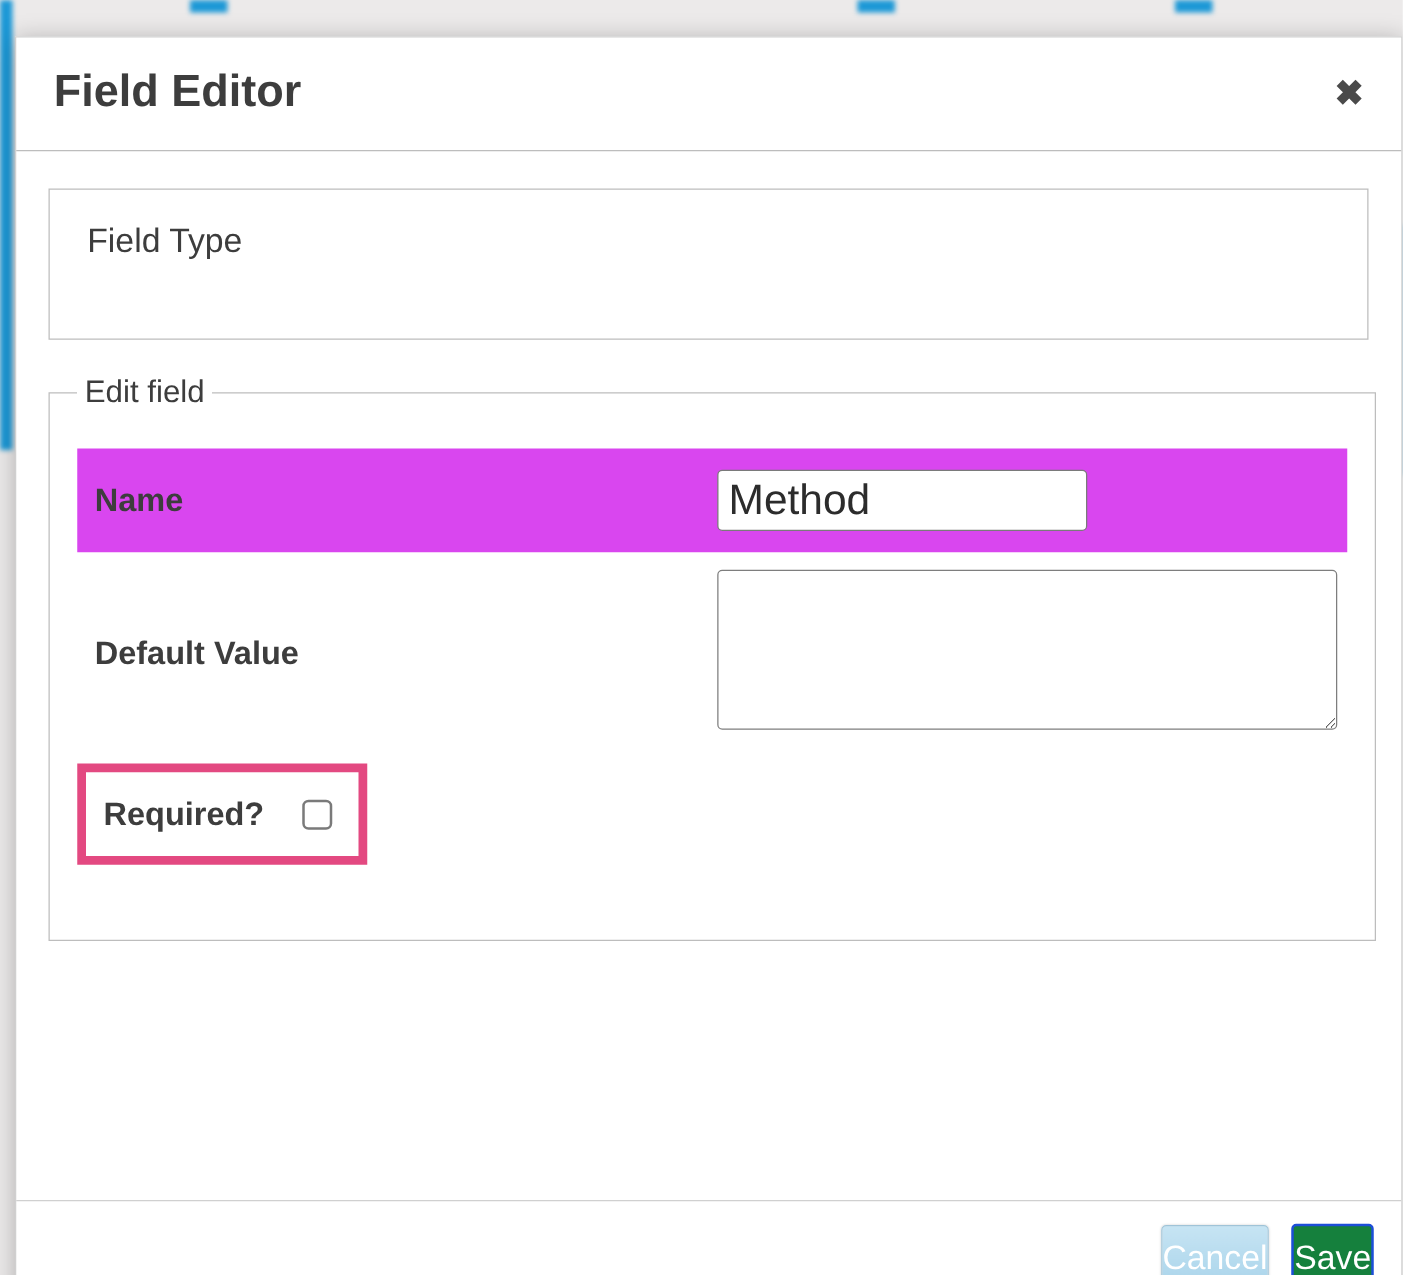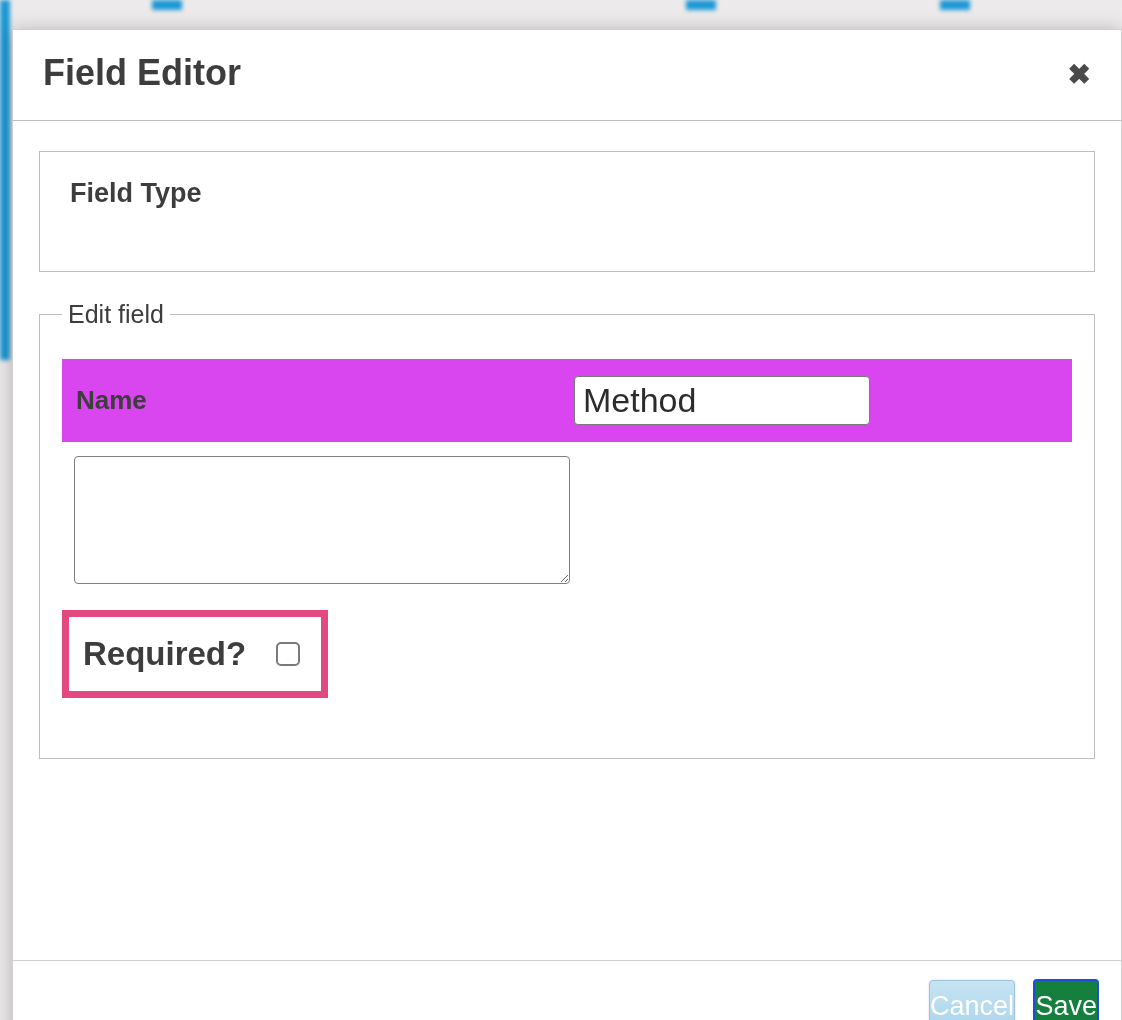--- a/index.html
+++ b/index.html
@@ -58,21 +58,21 @@
     overflow: auto;
   }
 
   .box-fieldtype {
     border: 1px solid #bdbdbd;
     padding: 26px 30px 62px 30px;
     margin-bottom: 28px;
   }
   .box-fieldtype-label {
     font-size: 27px;
-    font-weight: 700;
+    font-weight: 400;
     color: #3d3d3d;
   }
 
   fieldset.edit-fieldset {
     border: 1px solid #bdbdbd;
     margin: 0 0 0 0;
     padding: 30px 22px 60px 22px;
   }
   fieldset.edit-fieldset > legend {
     font-size: 25px;
@@ -130,21 +130,21 @@
   .row-default-value .label-cell { padding-top: 44px; padding-bottom: 44px; }
 
   .required-block {
     display: inline-flex;
     align-items: center;
     border: 7px solid #e34981;
     padding: 18px 18px 18px 14px;
     margin-top: 12px;
   }
   .required-label {
-    font-size: 33px;
+    font-size: 26px;
     font-weight: 700;
     color: #3d3d3d;
     margin-right: 26px;
   }
   input.required-checkbox {
     width: 24px; height: 24px;
     border: 2px solid #7a7a7a;
     border-radius: 5px;
     appearance: none;
     background: #fff;
@@ -206,20 +206,23 @@
       <div class="row shaded">
         <div class="label-cell">
           <span class="field-label">Name</span>
         </div>
         <div class="input-cell">
           <input type="text" class="text-input" value="Method" style="">
         </div>
       </div>
 
       <div class="row row-default-value">
+        <div class="label-cell">
+          <span class="field-label">Default Value</span>
+        </div>
         <div class="input-cell">
           <textarea class="default-textarea" style=""></textarea>
         </div>
       </div>
 
       <div class="required-block">
         <span class="required-label">Required?</span>
         <input type="checkbox" class="required-checkbox" style="">
       </div>
 

